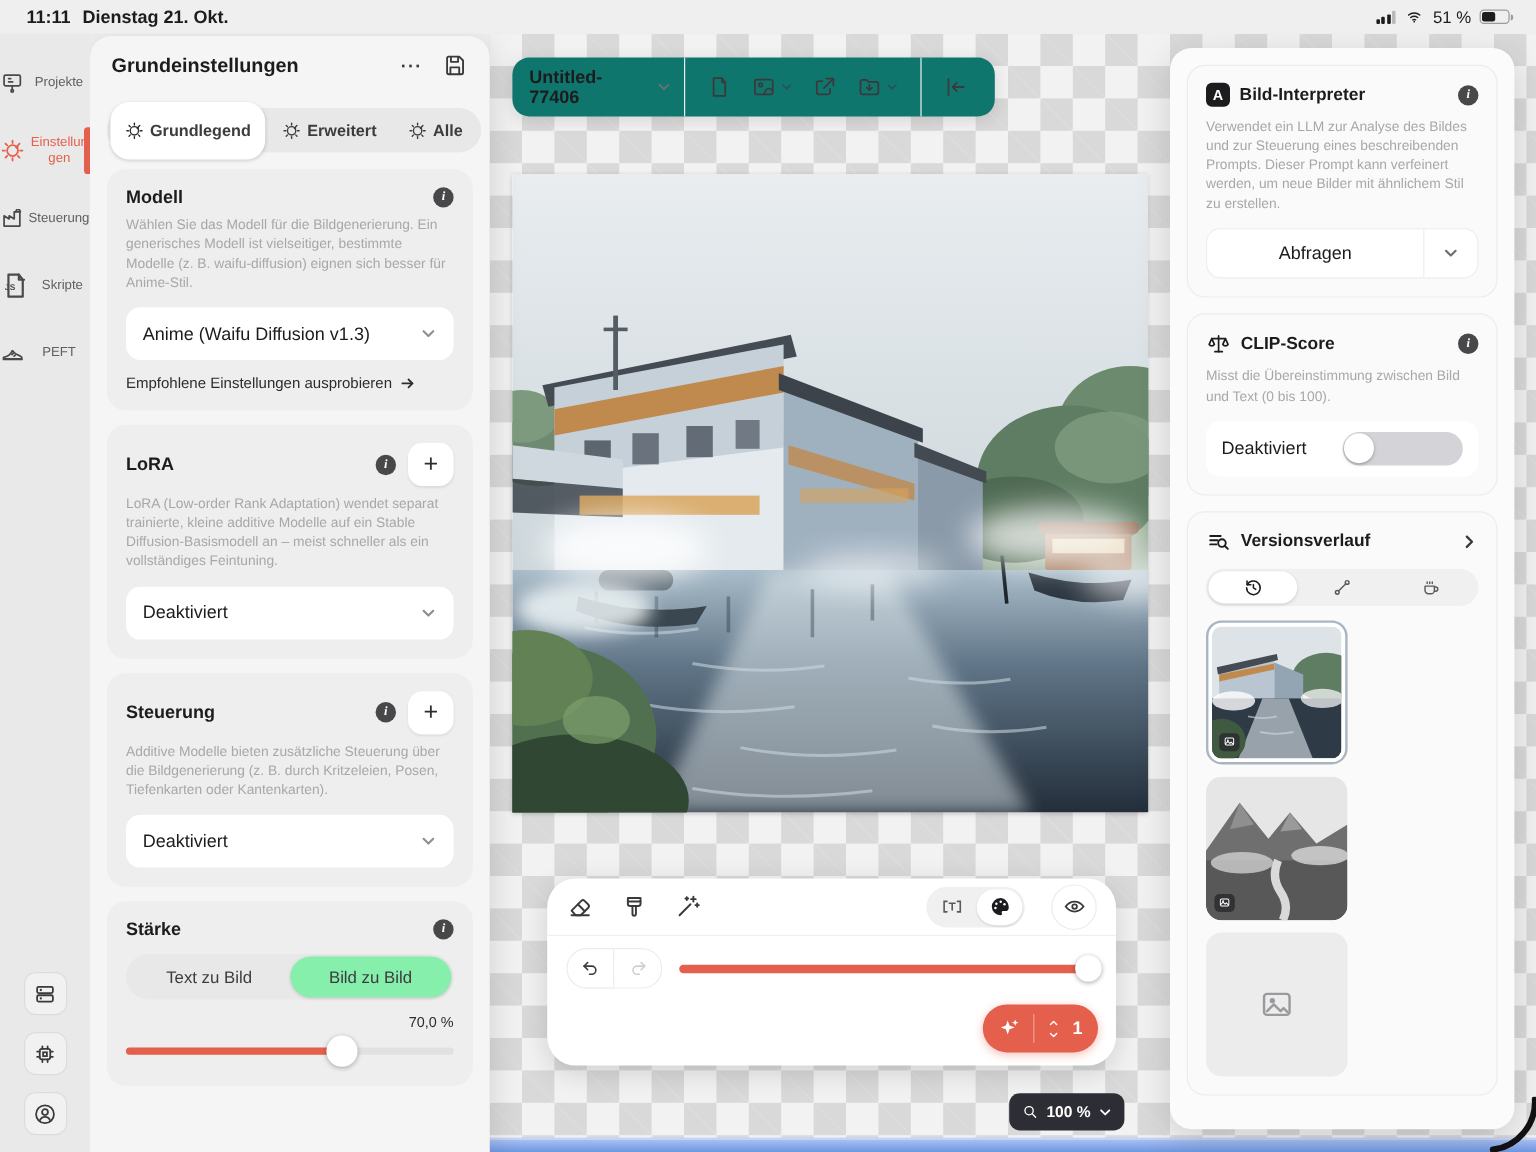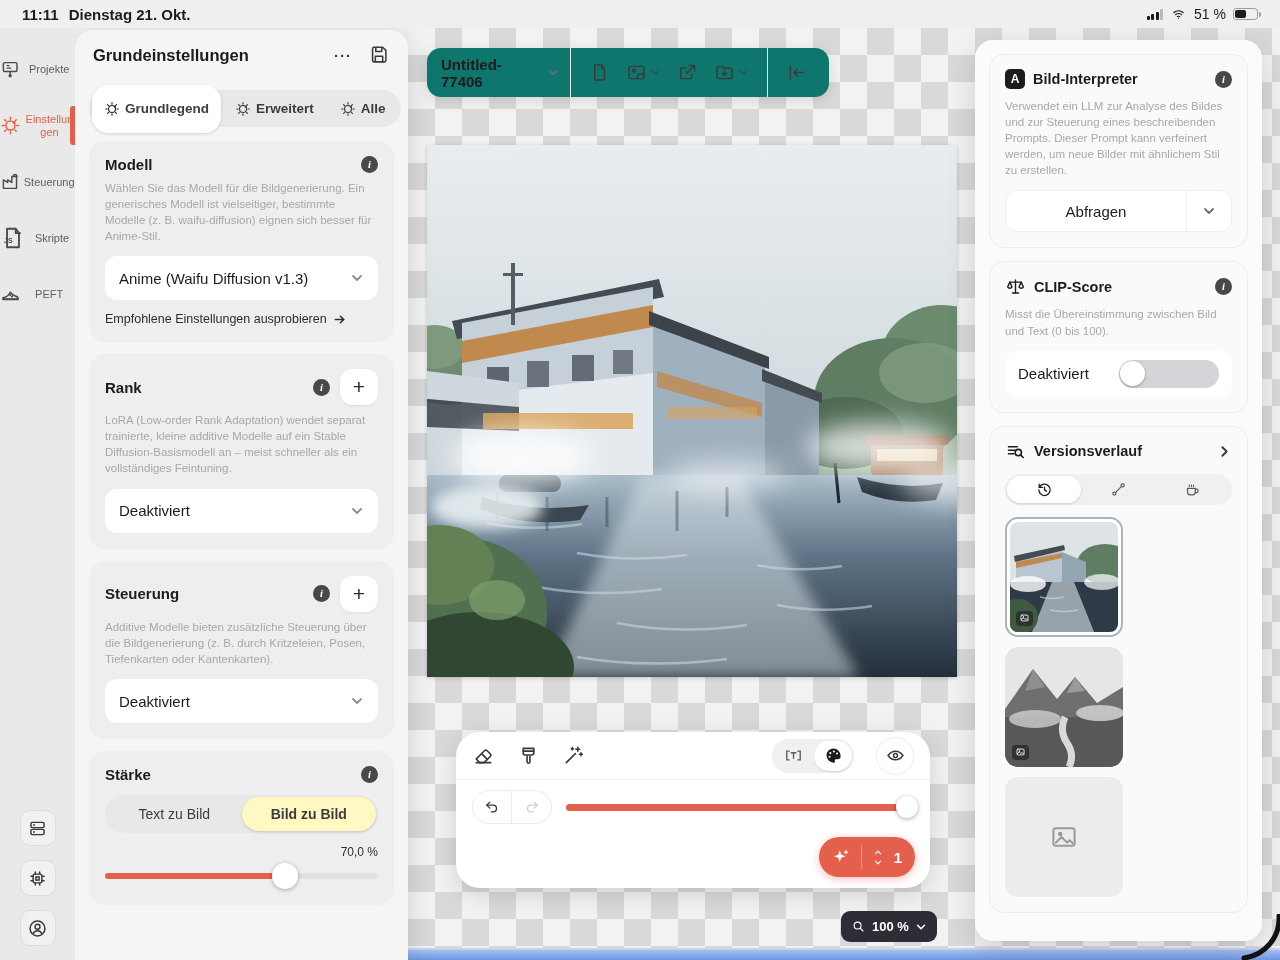--- a/index.html
+++ b/index.html
@@ -58,21 +58,21 @@
   .card-head { display:flex; align-items:center; }
   .card-title { font-size:15px; font-weight:700; flex:1; }
   .info-dot { width:17px; height:17px; border-radius:50%; background:#48484a; color:#fff; font-size:10.5px; font-style:italic; font-weight:700; display:flex; align-items:center; justify-content:center; font-family:"Liberation Serif",serif; }
   .plus-btn { width:38px; height:36px; background:#fff; border-radius:12px; box-shadow:0 1px 2px rgba(0,0,0,.08); display:flex; align-items:center; justify-content:center; font-size:21px; font-weight:400; color:#2c2c2e; margin-left:10px; }
   .card-desc { font-size:11.5px; line-height:1.38; color:#a9a7a7; margin-top:8px; }
   .dropdown { margin-top:12px; background:#fff; border-radius:12px; height:44px; display:flex; align-items:center; padding:0 14px; font-size:15px; }
   .dropdown span { flex:1; }
   .link-row { display:flex; align-items:center; gap:6px; margin-top:12px; font-size:12.5px; color:#2c2c2e; }
   .seg { margin-top:12px; background:#e9e8e8; border-radius:20px; height:38px; display:flex; padding:2px; }
   .seg-btn { flex:1; display:flex; align-items:center; justify-content:center; font-size:14px; color:#3c3c3e; border-radius:18px; }
-  .seg-btn.active { background:#fef9c3; font-weight:700; box-shadow:0 1px 3px rgba(0,0,0,.15); }
+  .seg-btn.active { background:#86efac; font-weight:400; box-shadow:0 1px 3px rgba(0,0,0,.15); }
   .slider-val { text-align:right; font-size:12px; color:#2c2c2e; margin-top:12px; }
   .slider { position:relative; height:26px; margin-top:4px; }
   .slider .track { position:absolute; left:0; right:0; top:10px; height:6px; border-radius:3px; background:#e2e1e1; }
   .slider .fill { position:absolute; left:0; width:66%; top:10px; height:6px; border-radius:3px; background:#e4604c; }
   .slider .knob { position:absolute; left:calc(66% - 13px); top:0; width:26px; height:26px; border-radius:50%; background:#fff; box-shadow:0 1px 4px rgba(0,0,0,.3); }
 
   
   .toolbar { position:absolute; left:427px; top:48px; width:402px; height:49px; background:#0f766e; border-radius:14px; box-shadow:0 3px 14px rgba(0,0,0,.12); display:flex; align-items:center; padding:0 14px; z-index:20; }
   .doc-title { display:flex; align-items:center; gap:7px; font-size:15px; font-weight:600; }
   .tb-div { width:1px; height:49px; background:#ededed; margin:0 10px; }
@@ -607,21 +607,21 @@
       <div class="link-row">
         <span>Empfohlene Einstellungen ausprobieren</span>
         <svg width="13" height="13" viewBox="0 0 14 14" style="color:#2c2c2e">
             <use href="#sy-arrow-right"></use>
           </svg>
       </div>
     </div>
 
     <div class="card">
       <div class="card-head">
-        <span class="card-title">Rank</span>
+        <span class="card-title">LoRA</span>
         <span class="info-dot">i</span>
         <span class="plus-btn">+</span>
       </div>
       <div class="card-desc">LoRA (Low-order Rank Adaptation) wendet separat trainierte, kleine additive Modelle auf ein Stable Diffusion-Basismodell an – meist schneller als ein vollständiges Feintuning.</div>
       <div class="dropdown">
         <span>Deaktiviert</span>
         <svg width="14" height="14" viewBox="0 0 14 14" style="color:#8e8e93">
             <use href="#sy-chev-down"></use>
           </svg>
       </div>

